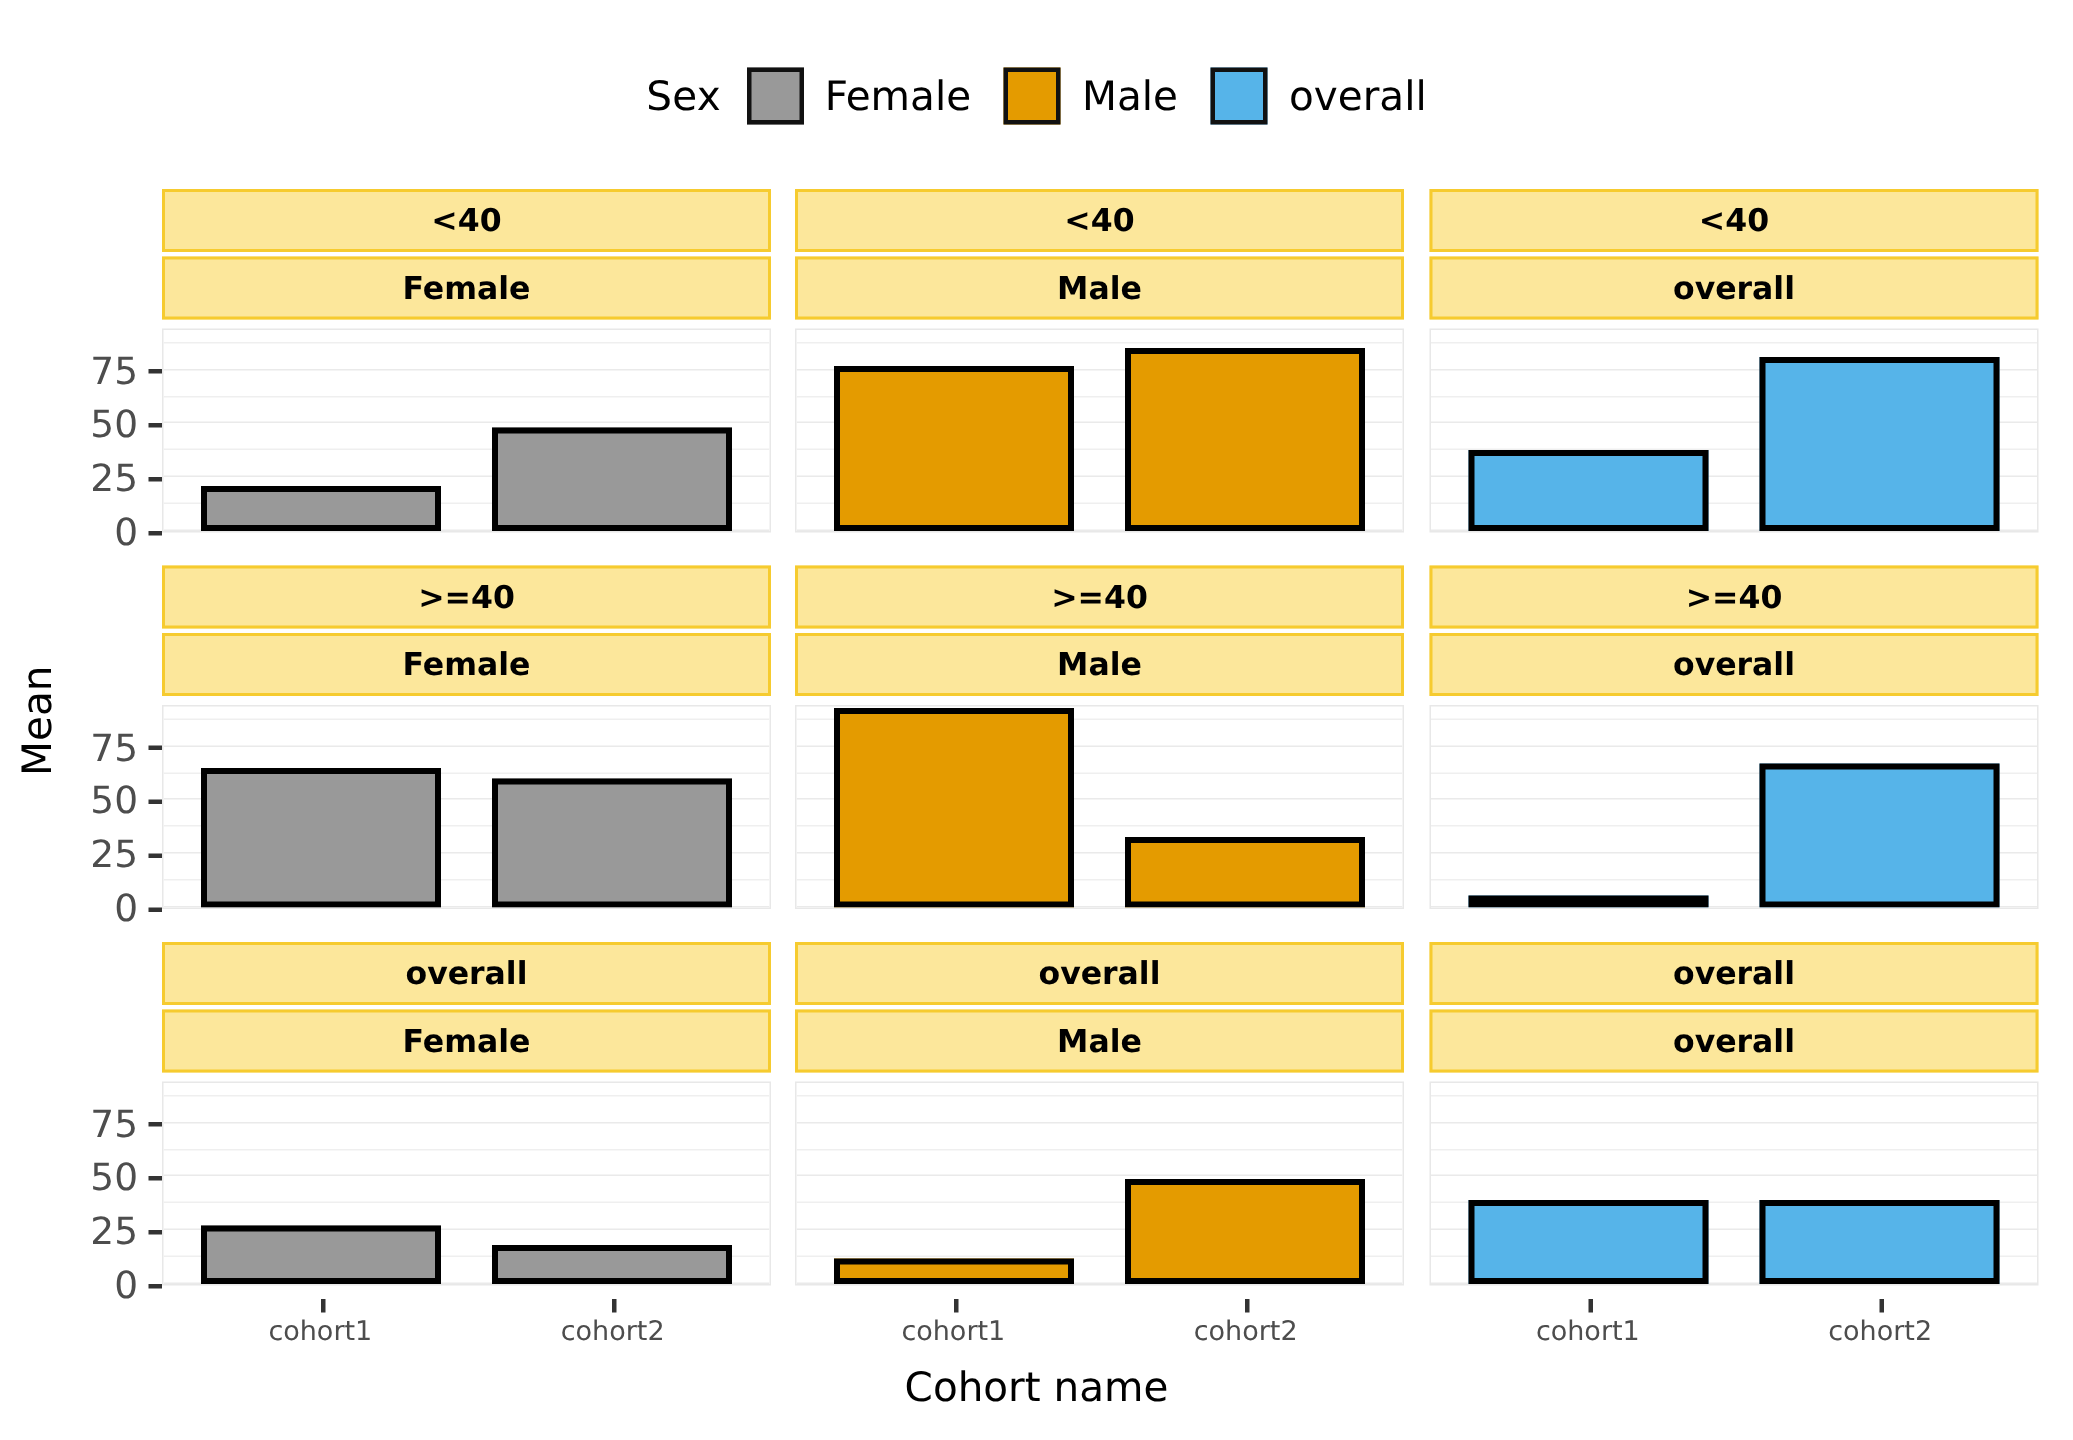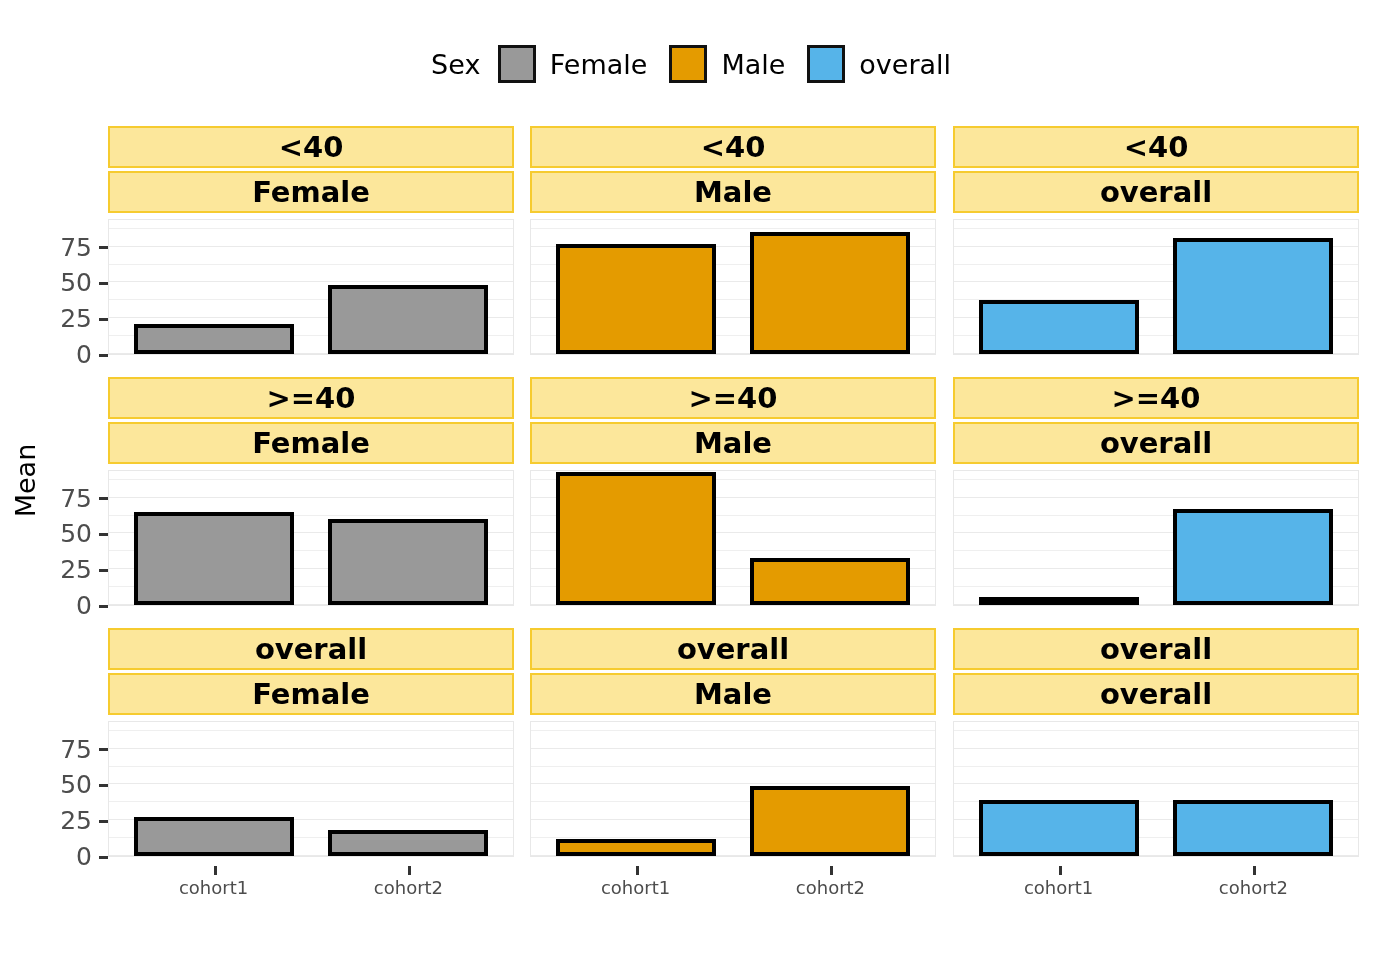--- a/index.html
+++ b/index.html
@@ -51,21 +51,21 @@
 
   .fcol{position:absolute;top:0;width:406px;height:240px;}
   .fcol.c0{left:0;}
   .fcol.c1{left:422px;}
   .fcol.c2{left:845px;}
 
   .strip{
     position:absolute;left:0;width:406px;height:42px;
     background:#FCE79B;border:2px solid #F6CB2F;box-sizing:border-box;
     display:flex;align-items:center;justify-content:center;
-    font-size:29px;font-weight:bold;color:#000;
+    font-size:21px;font-weight:bold;color:#000;
   }
   .strip.s0{top:0;}
   .strip.s1{top:45px;}
 
   .panel{
     position:absolute;left:0;top:93px;width:406px;height:136px;
     background:#ffffff;border:1px solid #e8e8e8;box-sizing:border-box;
     overflow:hidden;
   }
   .gridline{position:absolute;left:0;width:100%;height:1px;background:#efefef;}
@@ -373,14 +373,15 @@
         <div class="xtlabel t1">cohort2</div>
       </div>
       <div class="xcol c2">
         <div class="xtick t0"></div>
         <div class="xtlabel t0">cohort1</div>
         <div class="xtick t1"></div>
         <div class="xtlabel t1">cohort2</div>
       </div>
     </div>
 
+  <div id="xlab">Cohort name</div>
 
 </div>
 
 </body></html>

